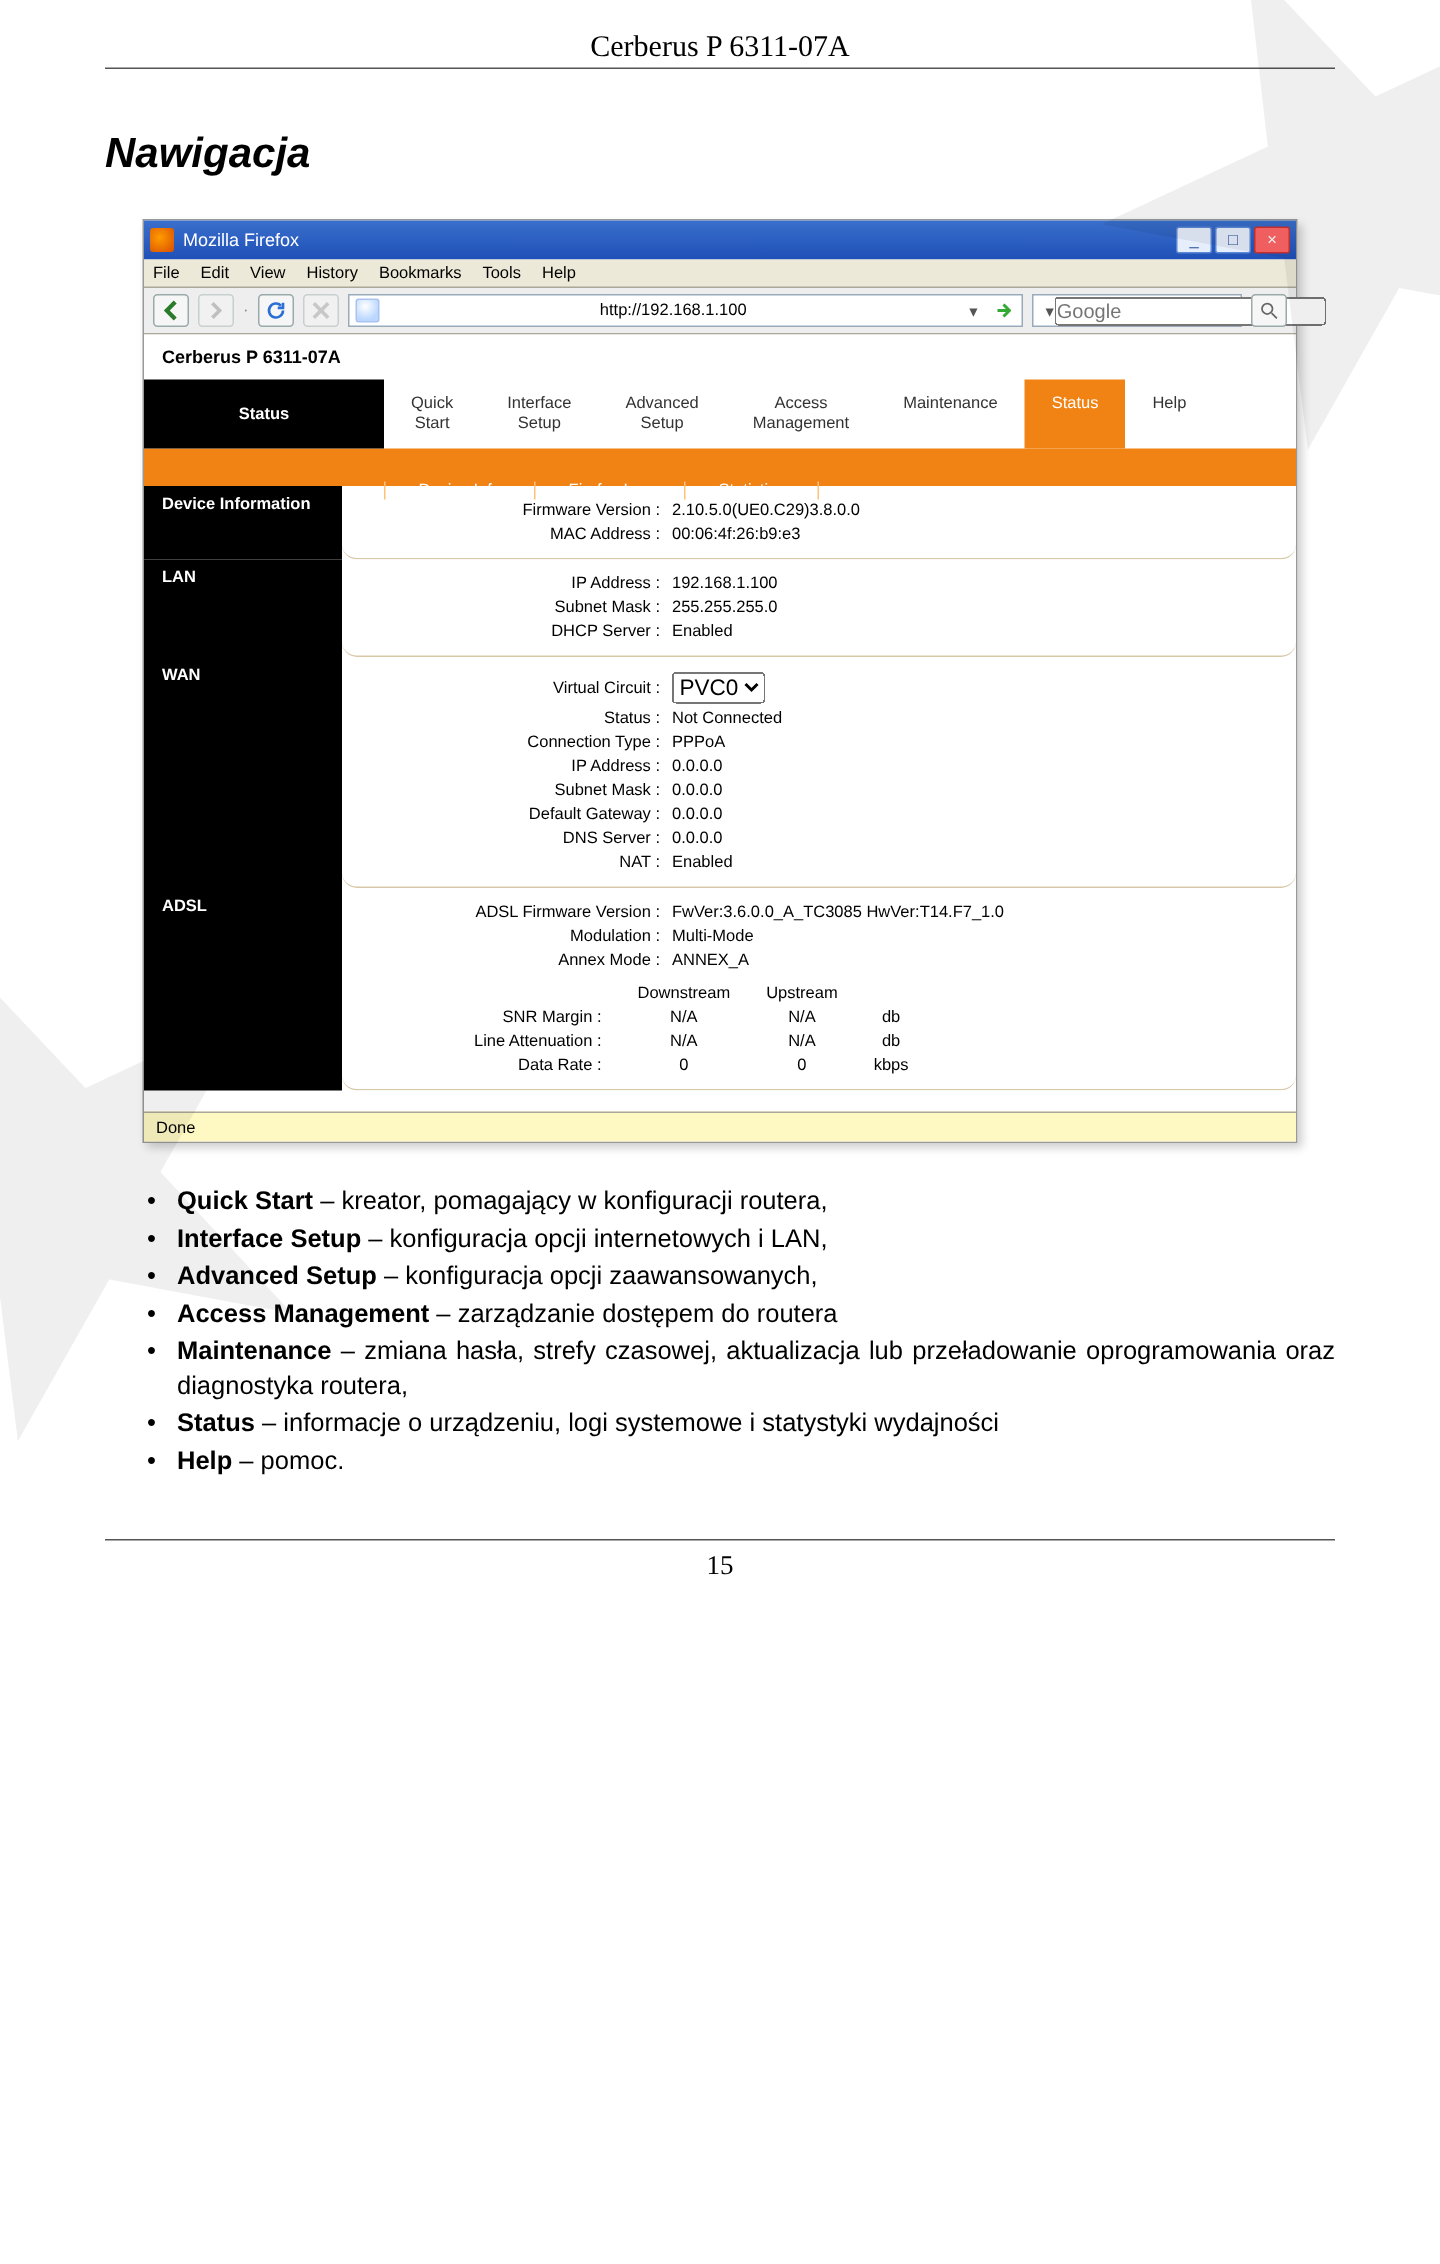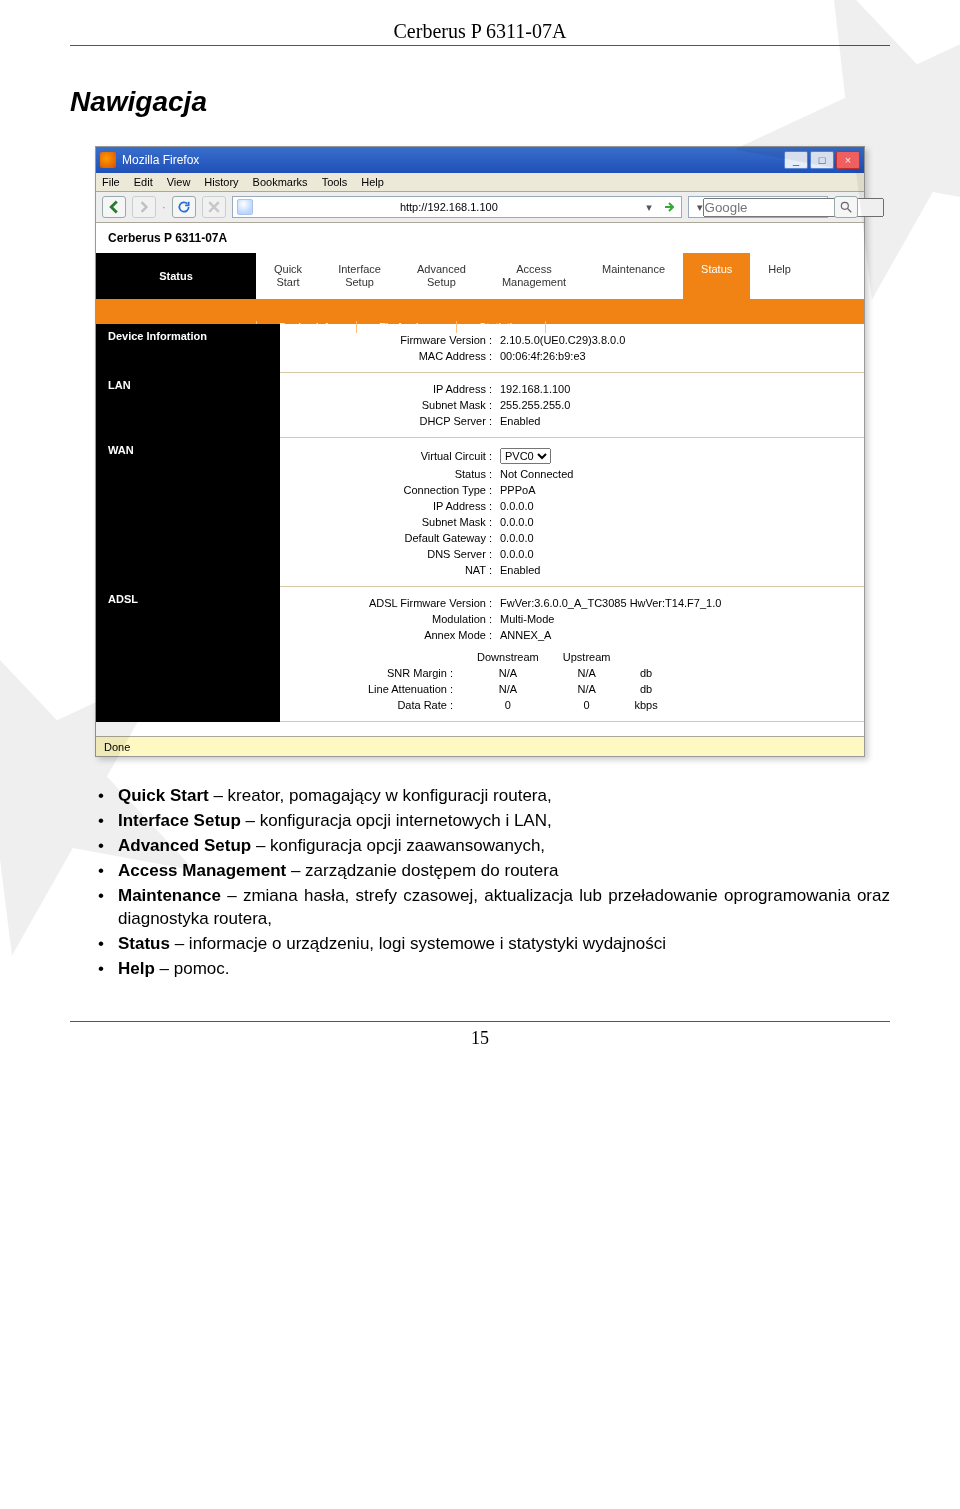--- a/index.html
+++ b/index.html
@@ -53,25 +53,25 @@
   .tabbar { display:flex; align-items:stretch; background:#fff; border-bottom:3px solid #f08313; }
   .tabbar .status { width:160px; background:#000; color:#fff; font-weight:bold; display:flex; align-items:center; justify-content:center; }
   .tabbar .tab { flex:none; padding:10px 18px; text-align:center; font-weight:normal; color:#333; font-size:11px; line-height:1.2; }
   .tabbar .tab.active { background:#f08313; color:#fff; }
 
   .subtabs { background:#f08313; color:#fff; display:flex; padding-left:160px; height:22px; align-items:center; }
   .subtab { padding:0 22px; border-right:1px solid #ffc07a; font-size:11px;margin-top:27px; }
   .subtab:first-child{border-left:1px solid #ffc07a;}
 
   .section { display:flex; }
-  .section .label { width:184px; background:#000; color:#fff; font-weight:bold; font-size:11px; padding:6px 12px; }
-  .section .body { flex:1; padding:8px 12px; border-bottom:1px solid #d8c8a8; }
+  .section .label { width:132px; background:#000; color:#fff; font-weight:bold; font-size:11px; padding:6px 12px; }
+  .section .body { flex:1; padding:8px 12px; border-bottom:1px solid #d8c8a8;border-radius:10px; }
   .kv { display:flex; align-items:center; gap:8px; font-size:11px; padding:2px 0; }
   .kv .k { width:200px; text-align:right; }
-  .kv select{ font-size:11px; }
+  .kv select{ font-size:15px; }
 
   .adsltable { margin-left:64px; margin-top:6px; font-size:11px; border-collapse:collapse; }
   .adsltable th, .adsltable td{ padding:2px 12px; text-align:center; }
   .adsltable th{ font-weight:normal; }
   .rowlabel{ text-align:right !important; }
 
   .statusbar { background:#fef9c3; border-top:1px solid #aca899; height:20px; display:flex; align-items:center; padding:0 8px; font-size:11px; }
 
   
   .doc-body { margin-top: 28px; font-family: Arial, sans-serif; font-size: 17px; line-height:1.35; }

